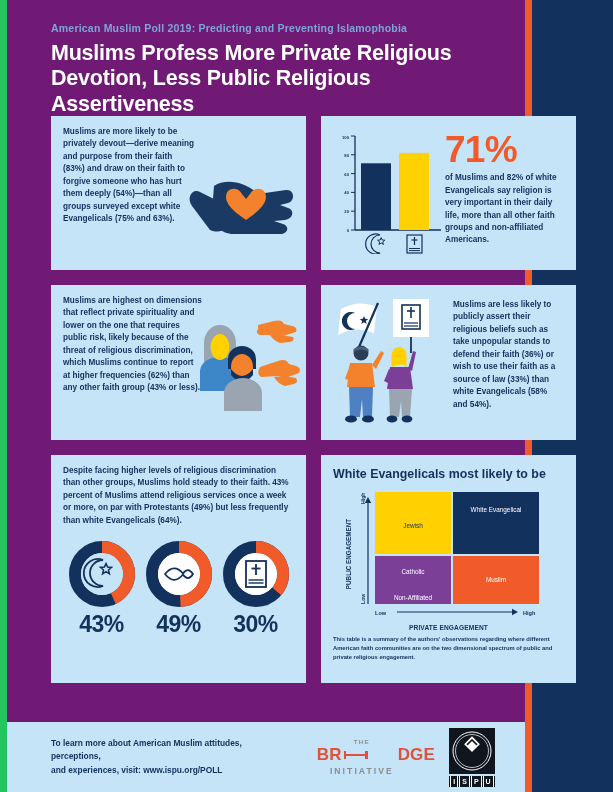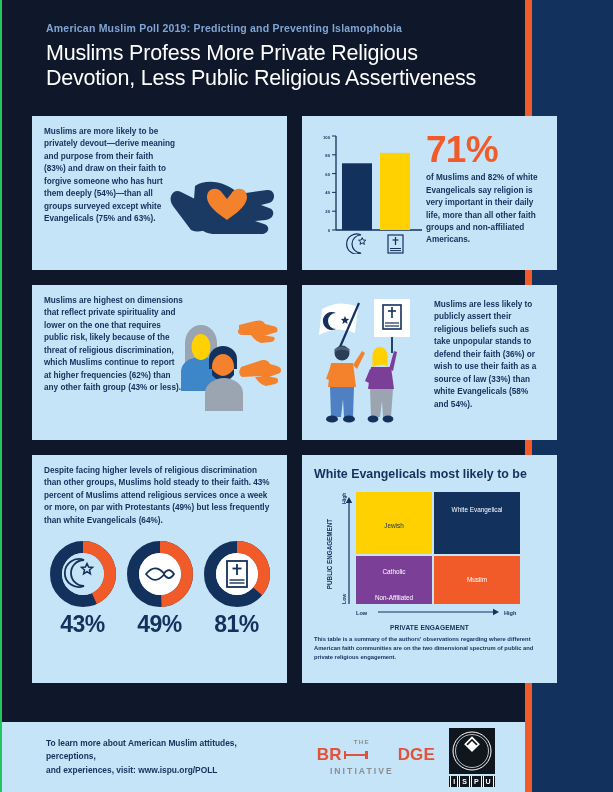--- a/index.html
+++ b/index.html
@@ -6,39 +6,39 @@
   * { box-sizing: border-box; margin: 0; padding: 0; }
   html, body {
     width: 613px; height: 792px;
     font-family: "Liberation Sans", sans-serif;
     background: #12315c;
     overflow: hidden;
   }
   .page {
     position: relative;
     width: 532px; height: 792px;
-    background: #0f172a;
-    border-left: 2px solid #22c55e;
+    background: #701a75;
+    border-left: 7px solid #22c55e;
     border-right: 7px solid #f15a29;
   }
 
   
   .header { padding: 22px 44px 0 44px; }
   .kicker {
     color: #7fa5d4; font-size: 10.5px; font-weight: bold;
     letter-spacing: .02em; margin-bottom: 7px;
   }
   .headline {
-    color: #ffffff; font-size: 21.5px; font-weight: normal;
+    color: #ffffff; font-size: 21.5px; font-weight: bold;
     line-height: 1.18; letter-spacing: -.01em;
   }
 
   
   .grid {
-    position: absolute; left: 30px; top: 116px;
+    position: absolute; left: 44px; top: 116px;
     width: 525px;
     display: grid;
     grid-template-columns: 255px 255px;
     grid-template-rows: 154px 155px 228px;
     gap: 15px;
   }
   .card {
     background: #c5e4f7;
     padding: 10px 12px;
     position: relative;
@@ -300,21 +300,21 @@
               <circle cx="33" cy="33" r="27" fill="none" stroke="#12315c" stroke-width="12"></circle>
               <circle cx="33" cy="33" r="27" fill="none" stroke="#f15a29" stroke-width="12" stroke-dasharray="61.1 108.5" stroke-dashoffset="0" transform="rotate(-90 33 33)"></circle>
               <circle cx="33" cy="33" r="21" fill="#ffffff"></circle>
               <rect x="23" y="20" width="20" height="26" fill="none" stroke="#12315c" stroke-width="1.8"></rect>
               <line x1="33" y1="23" x2="33" y2="34" stroke="#12315c" stroke-width="1.8"></line>
               <line x1="28.5" y1="27.5" x2="37.5" y2="27.5" stroke="#12315c" stroke-width="1.8"></line>
               <line x1="25.5" y1="39" x2="40.5" y2="39" stroke="#12315c" stroke-width="1.4"></line>
               <line x1="25.5" y1="42" x2="40.5" y2="42" stroke="#12315c" stroke-width="1.4"></line>
             </svg>
           </div>
-          <div class="pct">81%</div>
+          <div class="pct">30%</div>
         </div>
 
       </div>
     </div>
 
     <div class="card c6">
       <h2>
         <span>White Evangelicals most likely to be</span><br>
       </h2>
       <div class="quadwrap">

